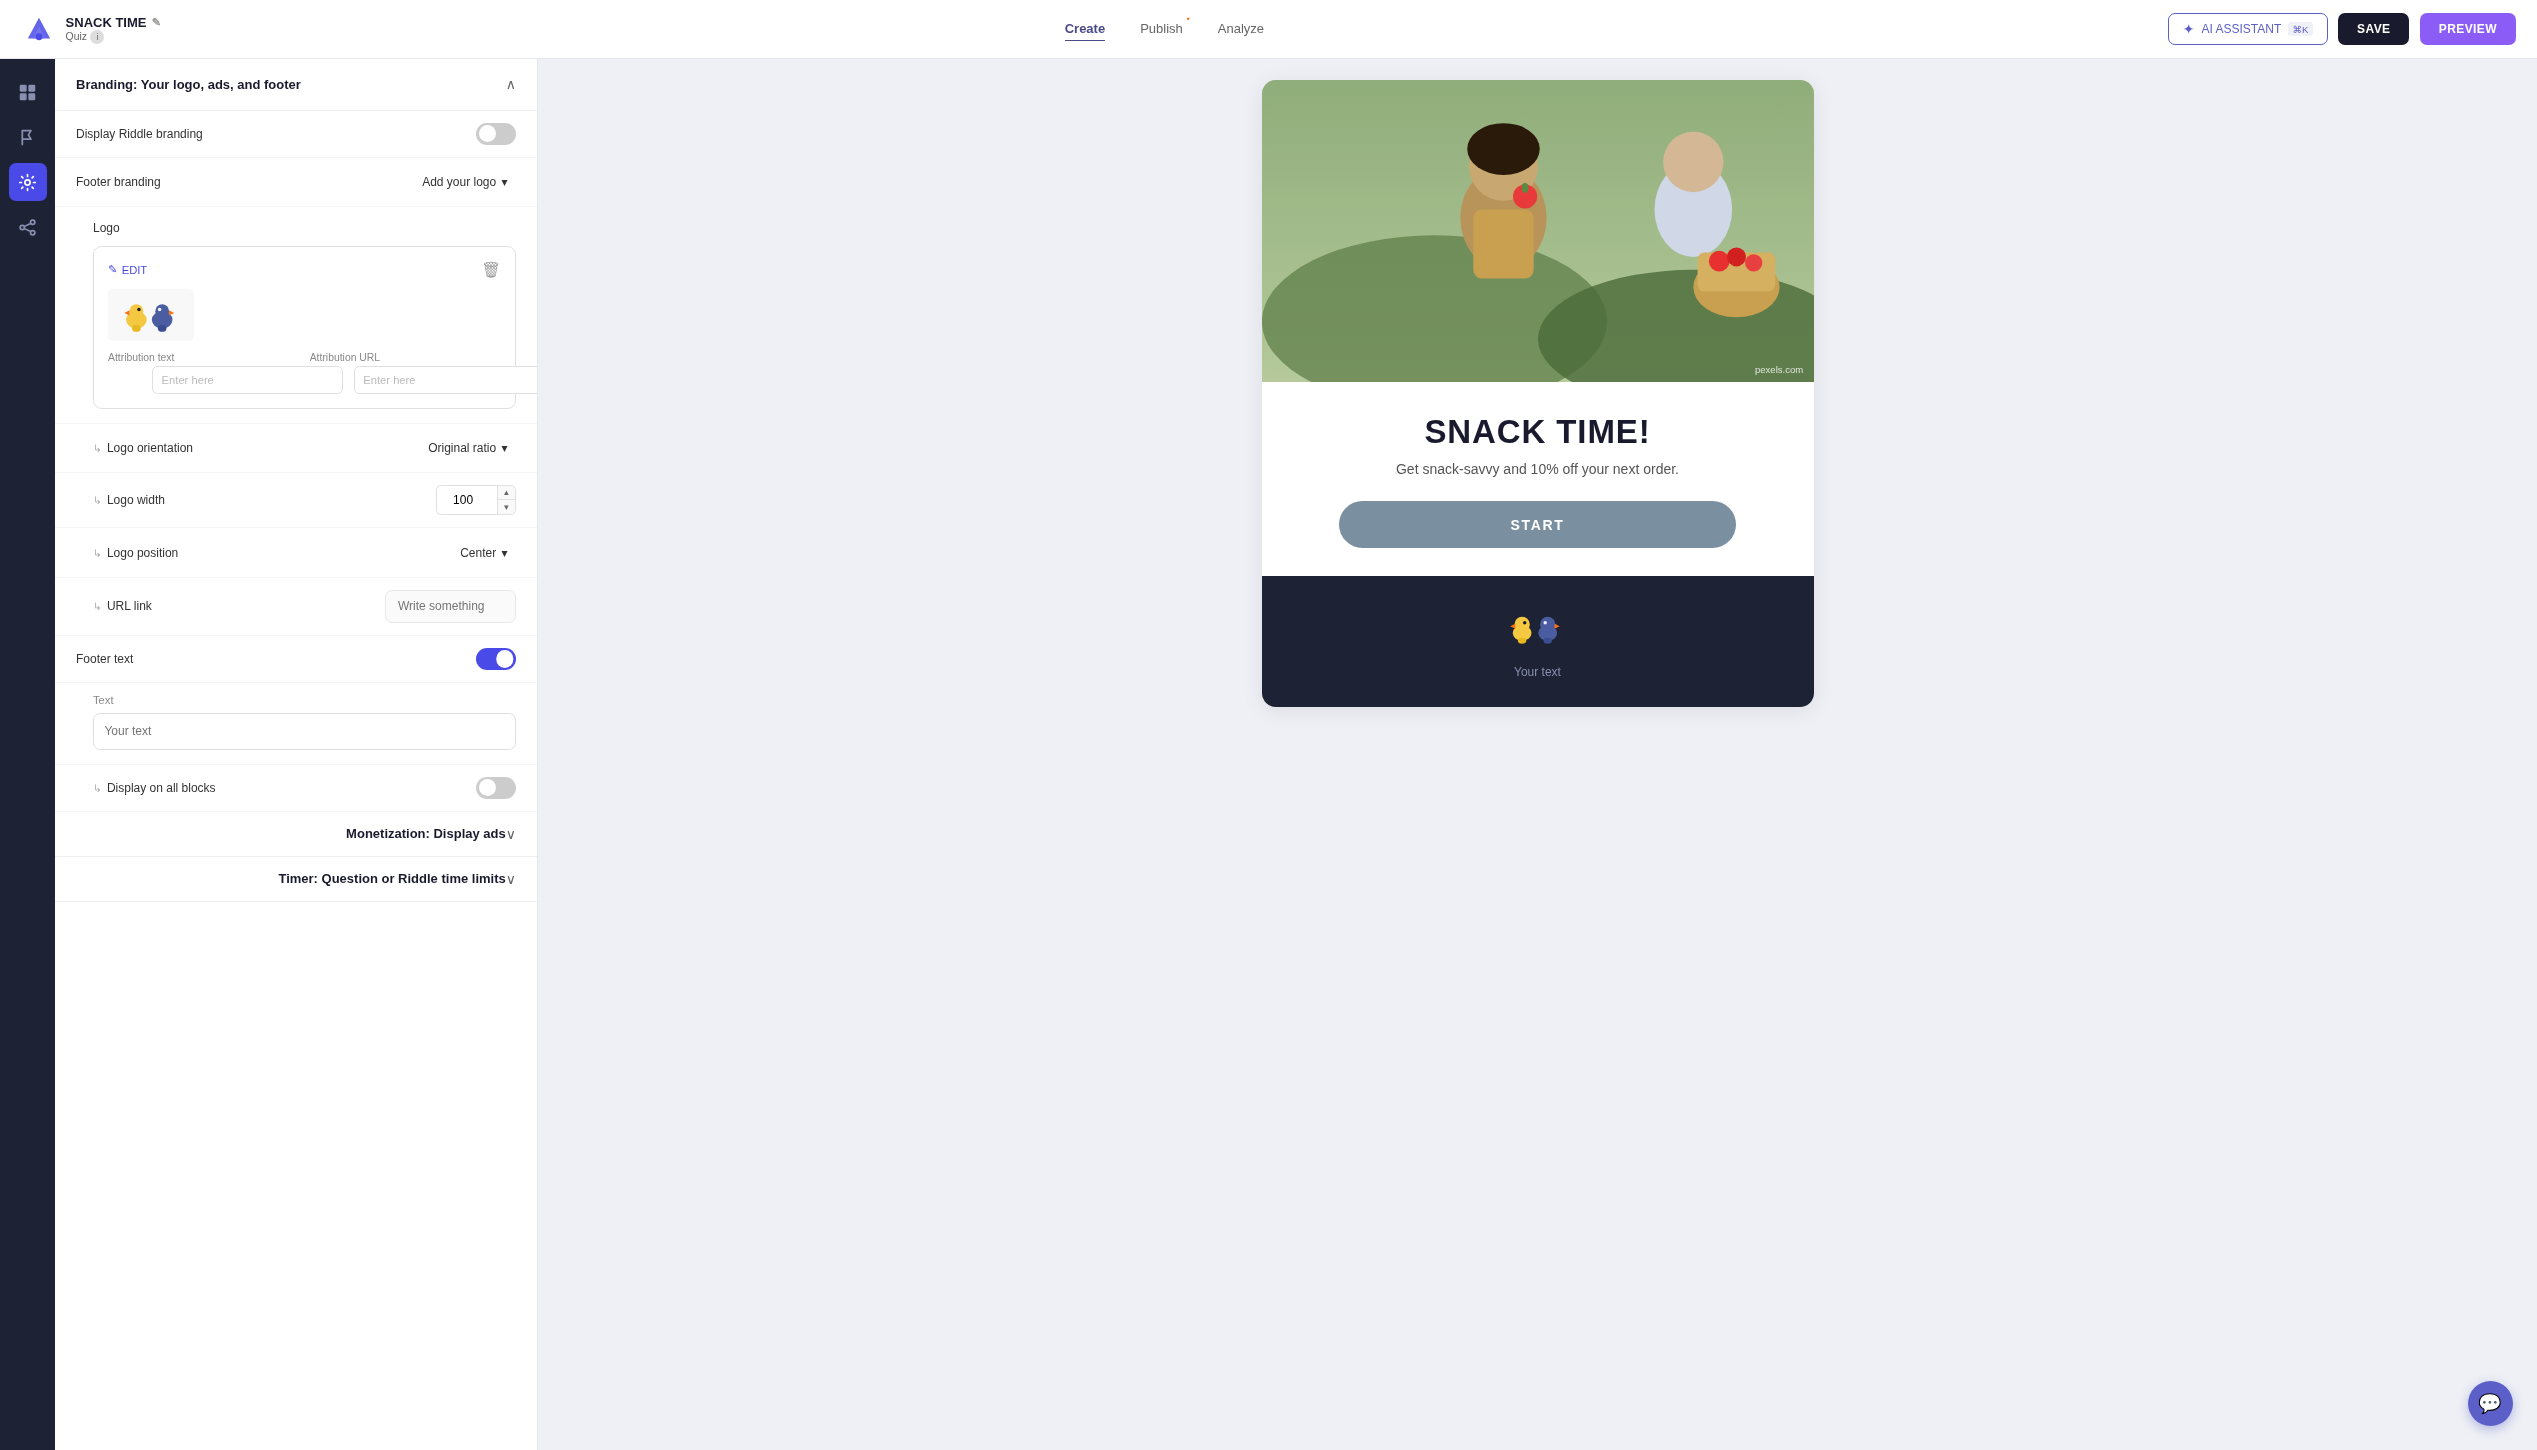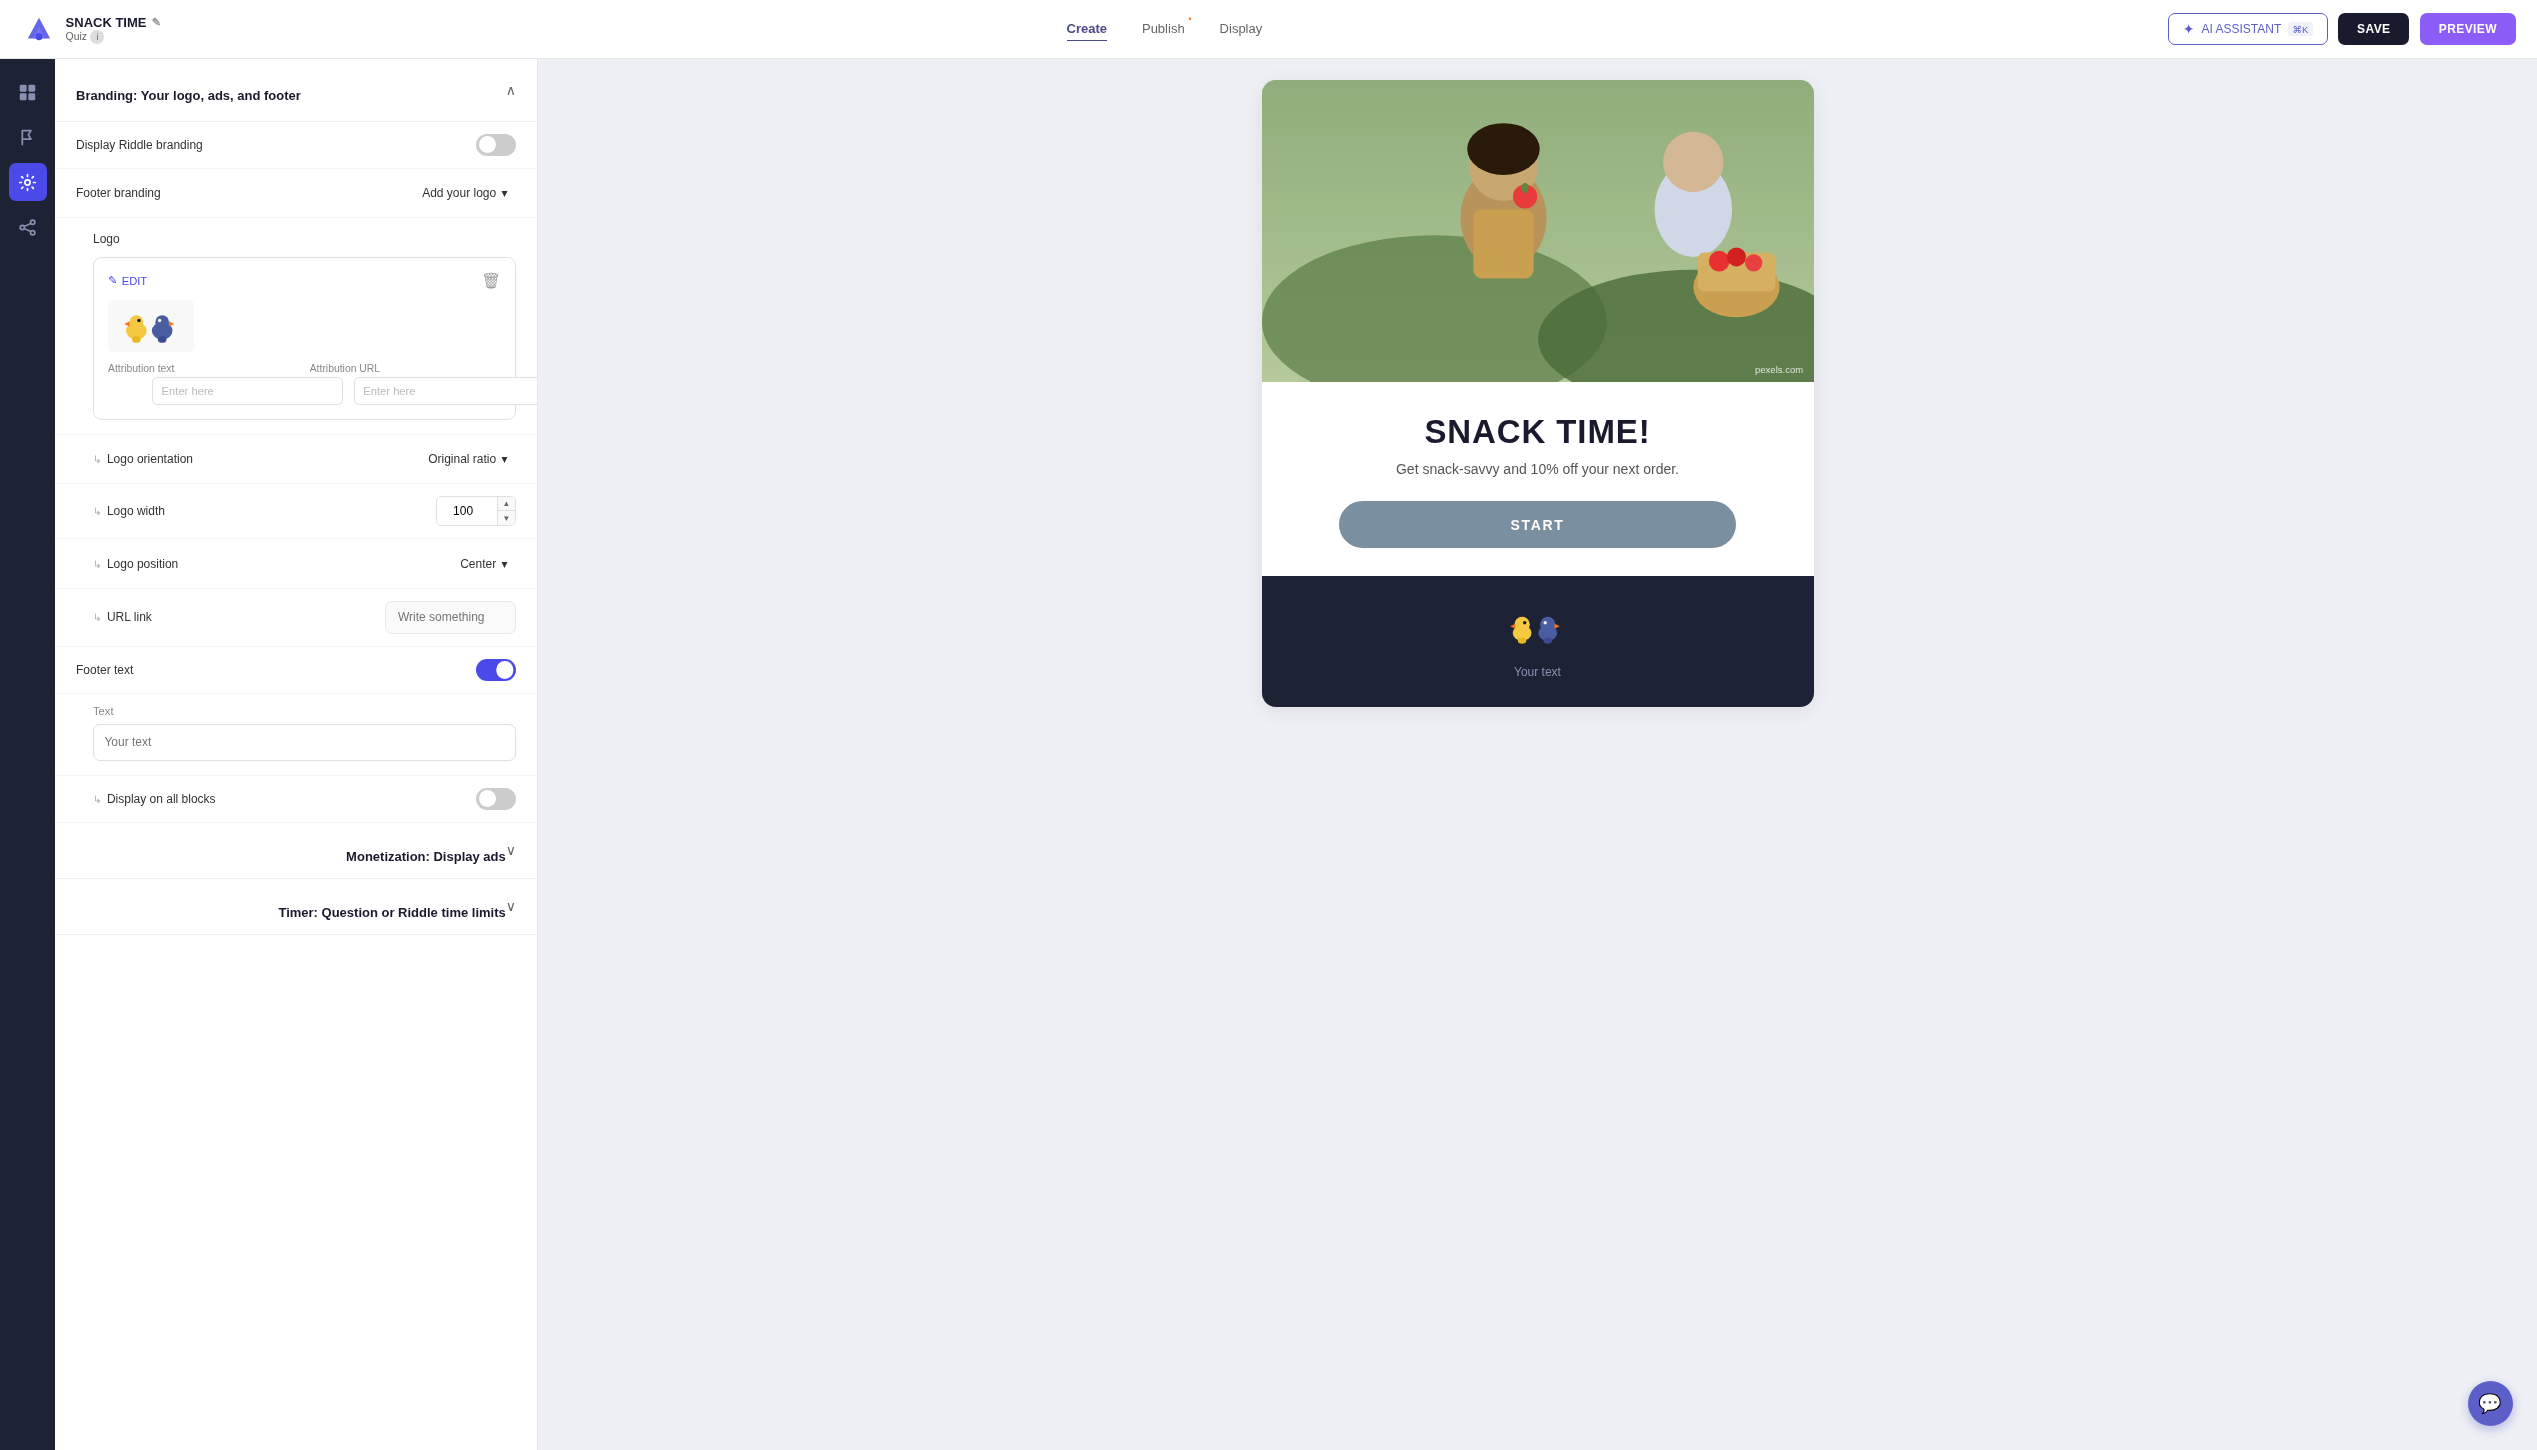--- a/index.html
+++ b/index.html
@@ -33,21 +33,21 @@
     
     .icon-sidebar { width: 55px; background: #1e2235; display: flex; flex-direction: column; align-items: center; padding: 14px 0; gap: 7px; flex-shrink: 0; }
     .icon-btn { width: 38px; height: 38px; border-radius: 7px; display: flex; align-items: center; justify-content: center; cursor: pointer; color: #8890b0; font-size: 17.3px; }
     .icon-btn.active { background: #4a4ae8; color: #fff; }
 
     
     .settings-panel { width: 483px; background: #fff; overflow-y: auto; border-right: 0.9px solid #e5e7eb; flex-shrink: 0; }
 
     
     .section-header { display: flex; align-items: center; justify-content: space-between; padding: 17.3px 21px; cursor: pointer; border-bottom: 0.9px solid #f0f0f0; }
-    .section-title { font-size: 13px; font-weight: 600; color: #1a1a2e; margin-top: 12px; }
+    .section-title { font-size: 13px; font-weight: 600; color: #1a1a2e; }
     .chevron { font-size: 14px; color: #666; }
 
     
     .settings-row { display: flex; align-items: center; justify-content: space-between; padding: 12px 21px; border-bottom: 0.9px solid #f5f5f5; }
     .settings-row.indented { padding-left: 38px; }
     .row-label { font-size: 12px; color: #333; display: flex; align-items: center; gap: 5.2px; }
     .indent-arrow { color: #aaa; font-size: 10.4px; }
 
     
     .toggle { position: relative; width: 40px; height: 22.4px; cursor: pointer; }
@@ -133,21 +133,21 @@
       <span class="brand-type">
         <span>Quiz</span>
         <span style="width:14px;height:14px;background:#ddd;border-radius:50%;display:inline-flex;align-items:center;justify-content:center;font-size:8.6px;color:#666;">i</span>
       </span>
     </div>
   </div>
 
   <div class="nav-links">
     <a class="nav-link active">Create</a>
     <a class="nav-link has-dot">Publish</a>
-    <a class="nav-link">Display</a>
+    <a class="nav-link">Analyze</a>
   </div>
 
   <div class="nav-actions">
     <button class="ai-btn">
       <span style="color:#5b5fc7;font-size:14px;">✦</span>
       <span>AI ASSISTANT</span>
       <span class="kbd">⌘K</span>
     </button>
     <button class="save-btn">SAVE</button>
     <button class="preview-btn">PREVIEW</button>

